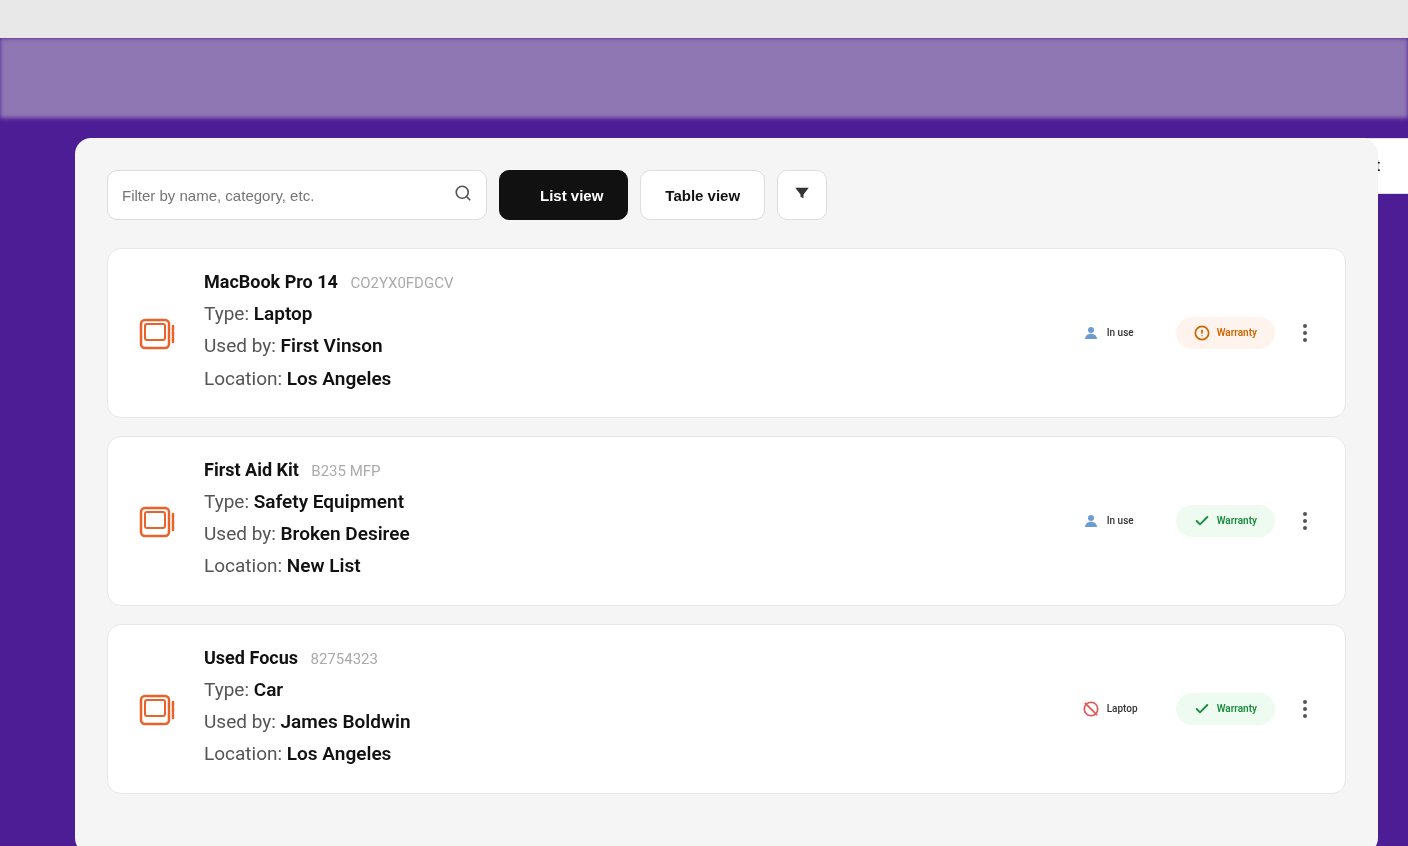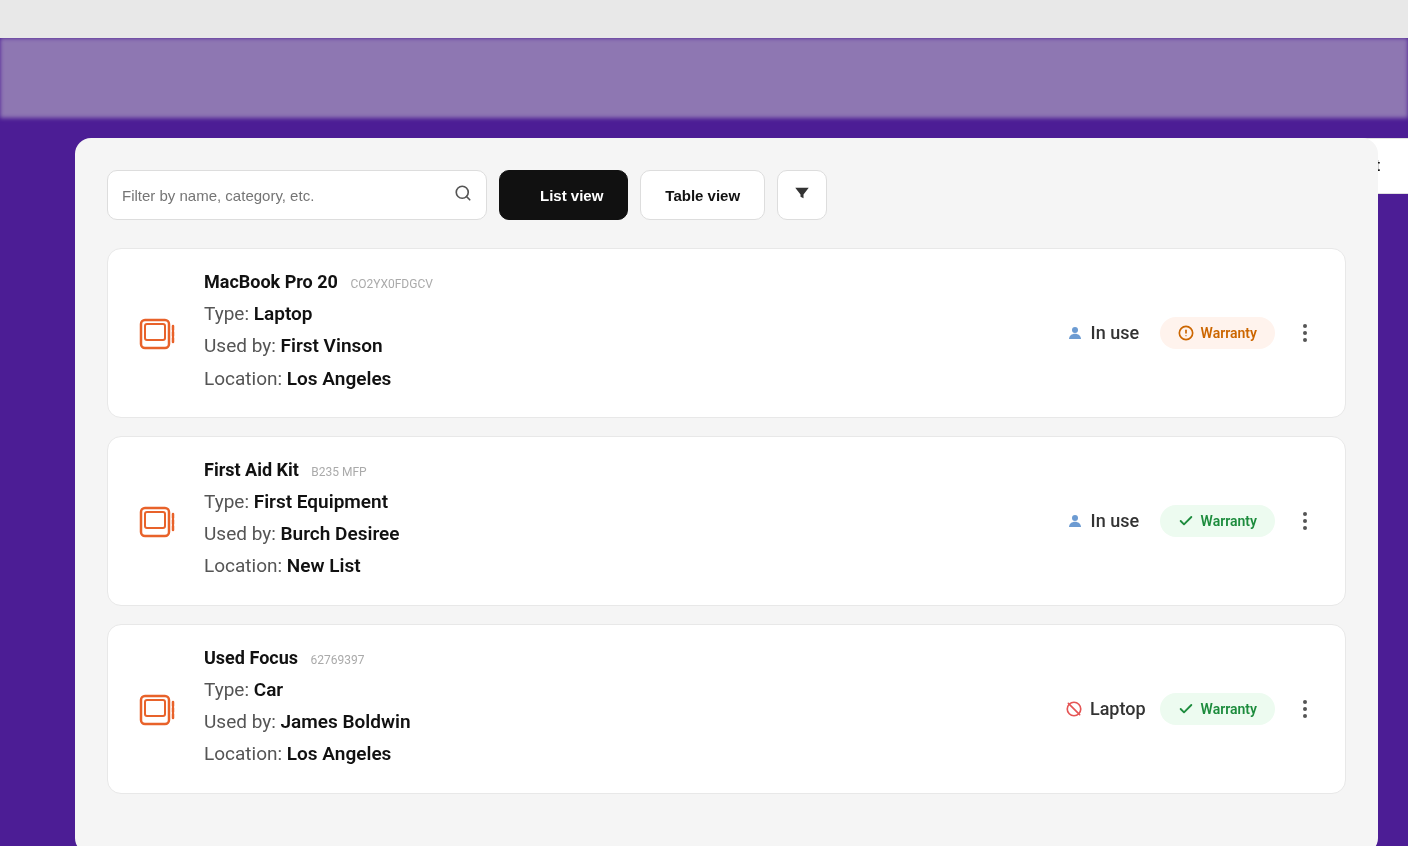--- a/index.html
+++ b/index.html
@@ -181,21 +181,21 @@
     .asset-title {
       font-size: 18px;
       font-weight: 700;
       color: #111;
       margin-bottom: 6px;
     }
 
     .asset-title .asset-code {
       font-weight: 400;
       color: #aaa;
-      font-size: 12px;
+      font-size: 15px;
       margin-left: 8px;
     }
 
     .asset-meta {
       font-size: 19px;
       color: #555;
       line-height: 1.7;
     }
 
     .asset-meta strong {
@@ -208,21 +208,21 @@
       align-items: center;
       gap: 14px;
       flex-shrink: 0;
     }
 
     
     .status-badge {
       display: flex;
       align-items: center;
       gap: 7px;
-      font-size: 18px;
+      font-size: 10px;
       font-weight: 500;
       color: #333;
       min-width: 80px;
     }
 
     .status-icon {
       width: 18px;
       height: 18px;
       flex-shrink: 0;
       display: flex;
@@ -235,24 +235,25 @@
       color: #6c9bd2;
     }
 
     
     .broken-icon {
       color: #e55;
     }
 
     .warranty-badge {
       display: flex;
+      align-items: center;
       gap: 7px;
       padding: 8px 18px;
       border-radius: 20px;
-      font-size: 14px;
+      font-size: 10px;
       font-weight: 600;
     }
 
     .warranty-badge.warning {
       background: #fff3ed;
       color: #cc6600;
       border: none;
     }
 
     .warranty-badge.success {
@@ -338,21 +339,21 @@
             <rect x="6" y="10" width="28" height="28" rx="4" stroke="#e8622a" stroke-width="2.5" fill="none"></rect>
             <rect x="10" y="14" width="20" height="16" rx="2" stroke="#e8622a" stroke-width="2" fill="none"></rect>
 
             <line x1="38" y1="28" x2="38" y2="32" stroke="#e8622a" stroke-width="2.5" stroke-linecap="round"></line>
             <line x1="38" y1="22" x2="38" y2="26" stroke="#e8622a" stroke-width="2.5" stroke-linecap="round"></line>
             <line x1="38" y1="16" x2="38" y2="20" stroke="#e8622a" stroke-width="2.5" stroke-linecap="round"></line>
           </svg>
         </div>
         <div class="asset-info">
           <div class="asset-title">
-            <span>MacBook Pro 20</span>
+            <span>MacBook Pro 14</span>
             <span class="asset-code">CO2YX0FDGCV</span>
           </div>
           <div class="asset-meta">
             <span>Type:</span> <strong>Laptop</strong><br>
             <span>Used by:</span> <strong>First Vinson</strong><br>
             <span>Location:</span> <strong>Los Angeles</strong>
           </div>
         </div>
         <div class="asset-right">
           <div class="status-badge">
@@ -393,22 +394,22 @@
             <line x1="38" y1="22" x2="38" y2="26" stroke="#e8622a" stroke-width="2.5" stroke-linecap="round"></line>
             <line x1="38" y1="16" x2="38" y2="20" stroke="#e8622a" stroke-width="2.5" stroke-linecap="round"></line>
           </svg>
         </div>
         <div class="asset-info">
           <div class="asset-title">
             <span>First Aid Kit</span>
             <span class="asset-code">B235 MFP</span>
           </div>
           <div class="asset-meta">
-            <span>Type:</span> <strong>First Equipment</strong><br>
-            <span>Used by:</span> <strong>Burch Desiree</strong><br>
+            <span>Type:</span> <strong>Safety Equipment</strong><br>
+            <span>Used by:</span> <strong>Broken Desiree</strong><br>
             <span>Location:</span> <strong>New List</strong>
           </div>
         </div>
         <div class="asset-right">
           <div class="status-badge">
             <span class="status-icon person-icon">
               <svg width="18" height="18" viewBox="0 0 24 24" fill="#6c9bd2">
                 <circle cx="12" cy="8" r="4"></circle>
                 <path d="M4 20c0-4 3.6-7 8-7s8 3 8 7" fill="#6c9bd2"></path>
               </svg>
@@ -439,21 +440,21 @@
             <rect x="6" y="10" width="28" height="28" rx="4" stroke="#e8622a" stroke-width="2.5" fill="none"></rect>
             <rect x="10" y="14" width="20" height="16" rx="2" stroke="#e8622a" stroke-width="2" fill="none"></rect>
             <line x1="38" y1="28" x2="38" y2="32" stroke="#e8622a" stroke-width="2.5" stroke-linecap="round"></line>
             <line x1="38" y1="22" x2="38" y2="26" stroke="#e8622a" stroke-width="2.5" stroke-linecap="round"></line>
             <line x1="38" y1="16" x2="38" y2="20" stroke="#e8622a" stroke-width="2.5" stroke-linecap="round"></line>
           </svg>
         </div>
         <div class="asset-info">
           <div class="asset-title">
             <span>Used Focus</span>
-            <span class="asset-code">62769397</span>
+            <span class="asset-code">82754323</span>
           </div>
           <div class="asset-meta">
             <span>Type:</span> <strong>Car</strong><br>
             <span>Used by:</span> <strong>James Boldwin</strong><br>
             <span>Location:</span> <strong>Los Angeles</strong>
           </div>
         </div>
         <div class="asset-right">
           <div class="status-badge">
             <span class="status-icon broken-icon">

